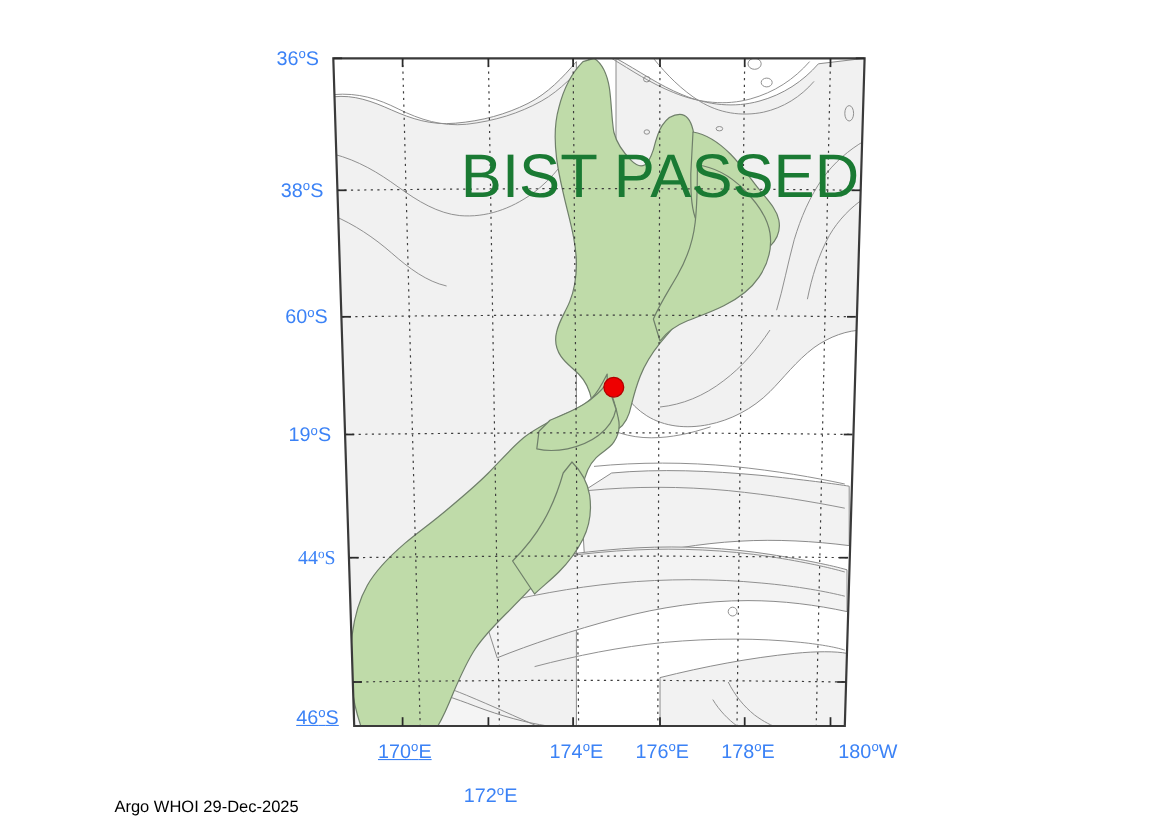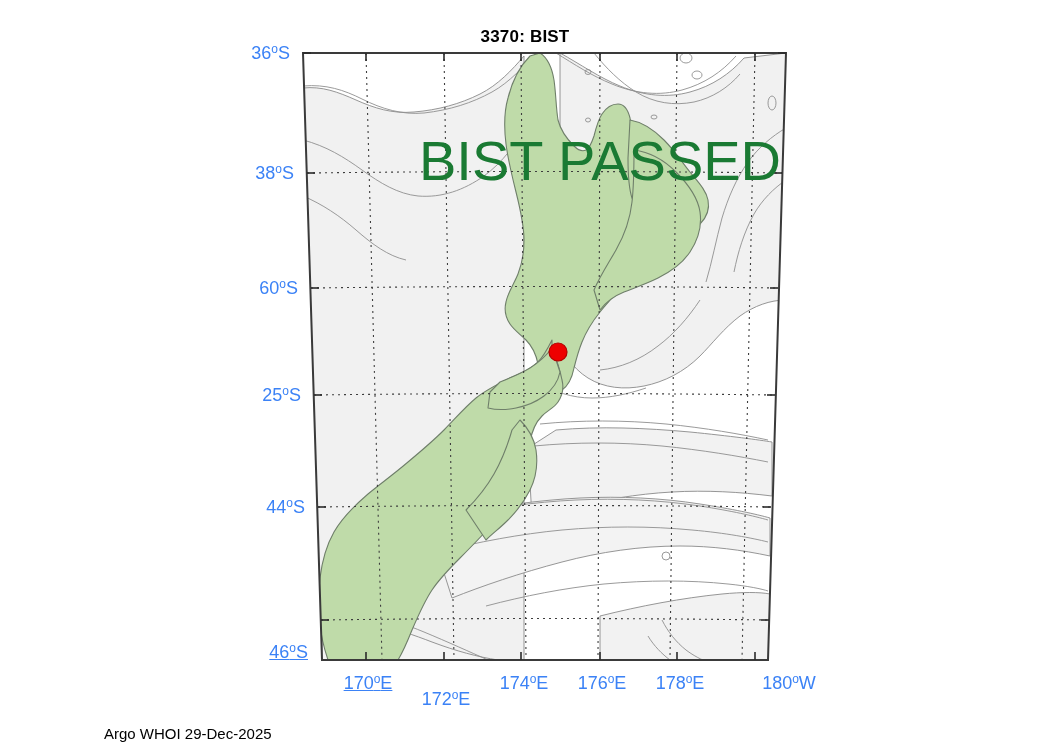--- a/index.html
+++ b/index.html
@@ -76,21 +76,20 @@
     color: #000000;
     white-space: nowrap;
     transform: translate(-50%, -50%);
   }
 </style>
 </head>
 <body>
 
 <div id="figure">
 
-  <div class="map-title">3370: BIST</div>
 
   <svg class="svg-layer" width="1050" height="750">
     <defs>
 
       <clipPath id="plotclip">
         <polygon points="303,53 786,53 768,660 322,660"></polygon>
       </clipPath>
     </defs>
 
     <g clip-path="url(#plotclip)">
@@ -321,26 +320,26 @@
     </g>
 
     <g>
       <circle cx="558" cy="352" r="9" fill="#ee0000" stroke="#b30000" stroke-width="1.2"></circle>
     </g>
   </svg>
 
   <div class="ylabel" style="left:290px; top:53px;"><span>36</span><span class="deg">o</span><span>S</span></div>
   <div class="ylabel" style="left:294px; top:173px;"><span>38</span><span class="deg">o</span><span>S</span></div>
   <div class="ylabel" style="left:298px; top:288px;"><span>60</span><span class="deg">o</span><span>S</span></div>
-  <div class="ylabel" style="left:301px; top:395px;"><span>25</span><span class="deg">o</span><span>S</span></div>
-  <div class="ylabel" style="left:305px; top:507px;"><span>44</span><span class="deg">o</span><span>S</span></div>
+  <div class="ylabel" style="left:301px; top:395px;"><span>19</span><span class="deg">o</span><span>S</span></div>
+  <div class="ylabel" style="left:305px; top:507px;font-family:Liberation Serif, serif;"><span>44</span><span class="deg">o</span><span>S</span></div>
   <div class="ylabel" style="left:308px; top:652px;text-decoration:underline;"><span>46</span><span class="deg">o</span><span>S</span></div>
 
   <div class="xlabel" style="left:368px; top:672px;text-decoration:underline;"><span>170</span><span class="deg">o</span><span>E</span></div>
-  <div class="xlabel" style="left:446px; top:688px;"><span>172</span><span class="deg">o</span><span>E</span></div>
+  <div class="xlabel" style="left:446px; top:712px;"><span>172</span><span class="deg">o</span><span>E</span></div>
   <div class="xlabel" style="left:524px; top:672px;"><span>174</span><span class="deg">o</span><span>E</span></div>
   <div class="xlabel" style="left:602px; top:672px;"><span>176</span><span class="deg">o</span><span>E</span></div>
   <div class="xlabel" style="left:680px; top:672px;"><span>178</span><span class="deg">o</span><span>E</span></div>
   <div class="xlabel" style="left:757px; top:672px;margin-left:32px;"><span>180</span><span class="deg">o</span><span>W</span></div>
 
   <div class="overlay-pass" style="left:560px; top:160px;margin-left:40px;">BIST PASSED</div>
 
   <div class="footer-note">Argo WHOI 29-Dec-2025</div>
 
 </div>

